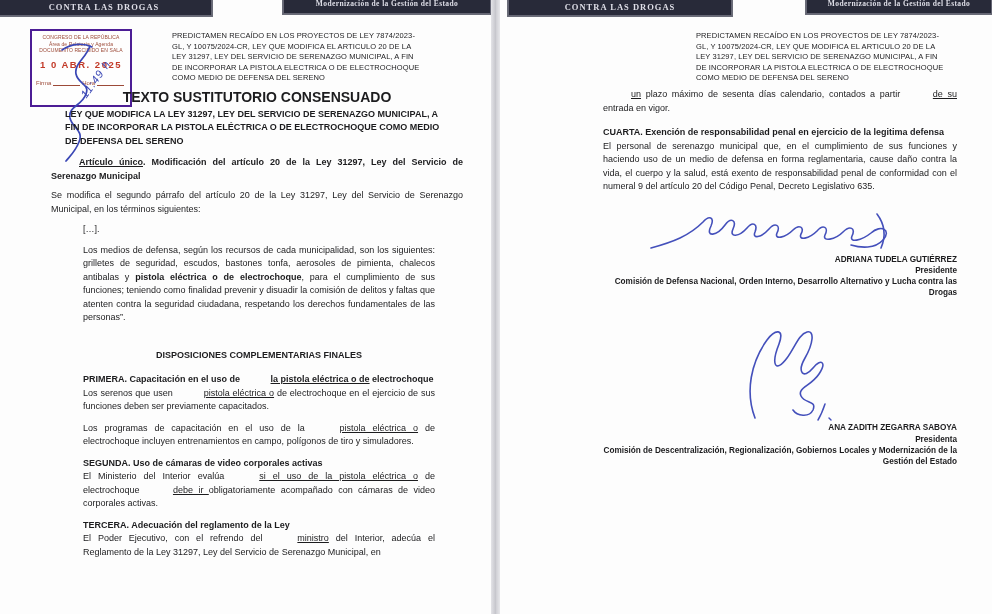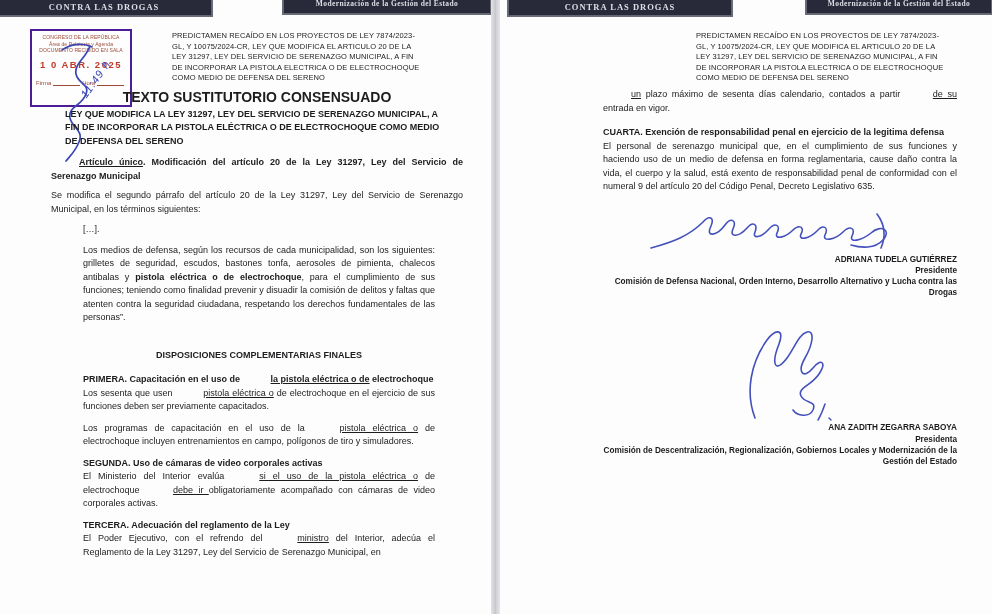--- a/index.html
+++ b/index.html
@@ -137,21 +137,21 @@
 
     <div class="p-intro">Se modifica el segundo párrafo del artículo 20 de la Ley 31297, Ley del Servicio de Serenazgo Municipal, en los términos siguientes:</div>
 
     <div class="indent-block">
       <div class="q-ellipsis">[…].</div>
       <div class="q-para"><span>Los medios de defensa, según los recursos de cada municipalidad, son los siguientes: grilletes de seguridad, escudos, bastones tonfa, aerosoles de pimienta, chalecos antibalas y </span><span class="b">pistola eléctrica o de electrochoque</span><span>, para el cumplimiento de sus funciones; teniendo como finalidad prevenir y disuadir la comisión de delitos y faltas que atenten contra la seguridad ciudadana, respetando los derechos fundamentales de las personas”.</span></div>
 
       <div class="dcf">DISPOSICIONES COMPLEMENTARIAS FINALES</div>
 
       <div class="sec-h"><span>PRIMERA. Capacitación en el uso de </span><span class="u">la pistola eléctrica o de</span><span> electrochoque</span></div>
-      <div class="sec-p"><span>Los sesenta que usen </span><span class="u">pistola eléctrica o</span><span> de electrochoque en el ejercicio de sus funciones deben ser previamente capacitados.</span></div>
+      <div class="sec-p"><span>Los serenos que usen </span><span class="u">pistola eléctrica o</span><span> de electrochoque en el ejercicio de sus funciones deben ser previamente capacitados.</span></div>
       <div class="sec-p-gap"><span>Los programas de capacitación en el uso de la </span><span class="u">pistola eléctrica o</span><span> de electrochoque incluyen entrenamientos en campo, polígonos de tiro y simuladores.</span></div>
 
       <div class="sec-h2">SEGUNDA. Uso de cámaras de video corporales activas</div>
       <div class="sec-p"><span>El Ministerio del Interior evalúa </span><span class="u">si el uso de la pistola eléctrica o</span><span> de electrochoque </span><span class="u">debe ir </span><span>obligatoriamente acompañado con cámaras de video corporales activas.</span></div>
 
       <div class="sec-h2">TERCERA. Adecuación del reglamento de la Ley</div>
       <div class="sec-p"><span>El Poder Ejecutivo, con el refrendo del </span><span class="u">ministro</span><span> del Interior, adecúa el Reglamento de la Ley 31297, Ley del Servicio de Serenazgo Municipal, en</span></div>
     </div>
   </div>
 </div>

